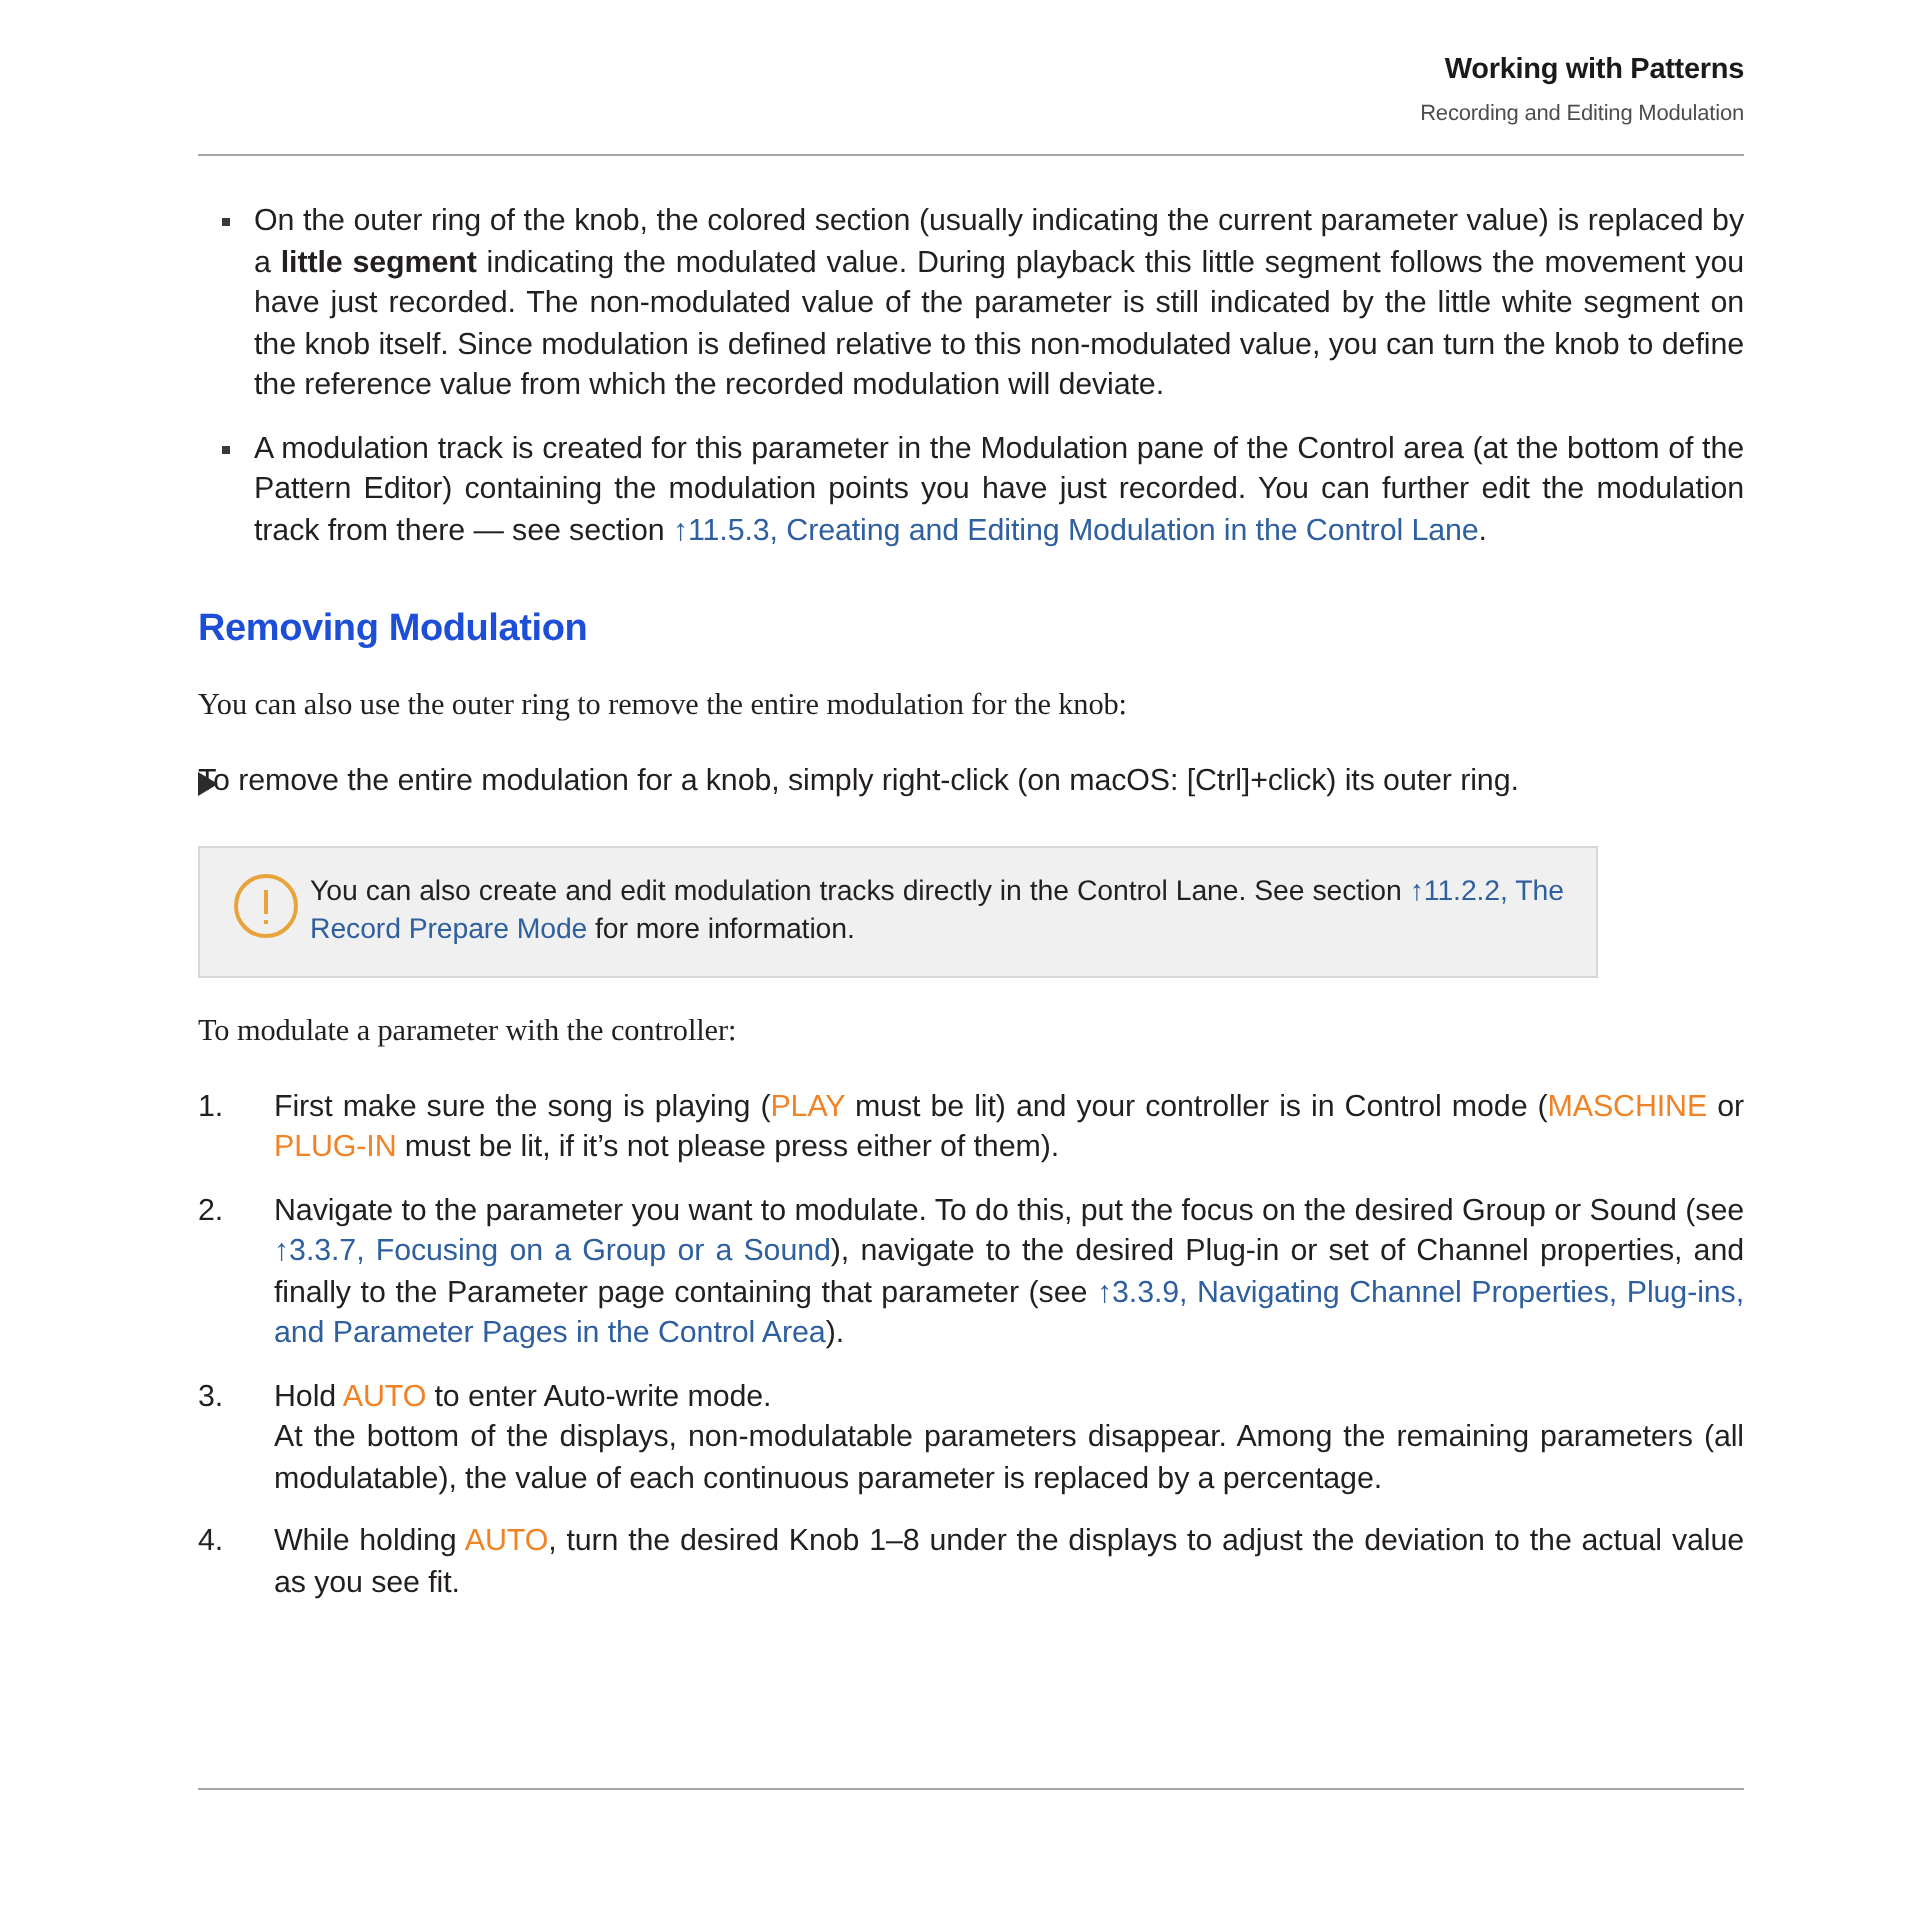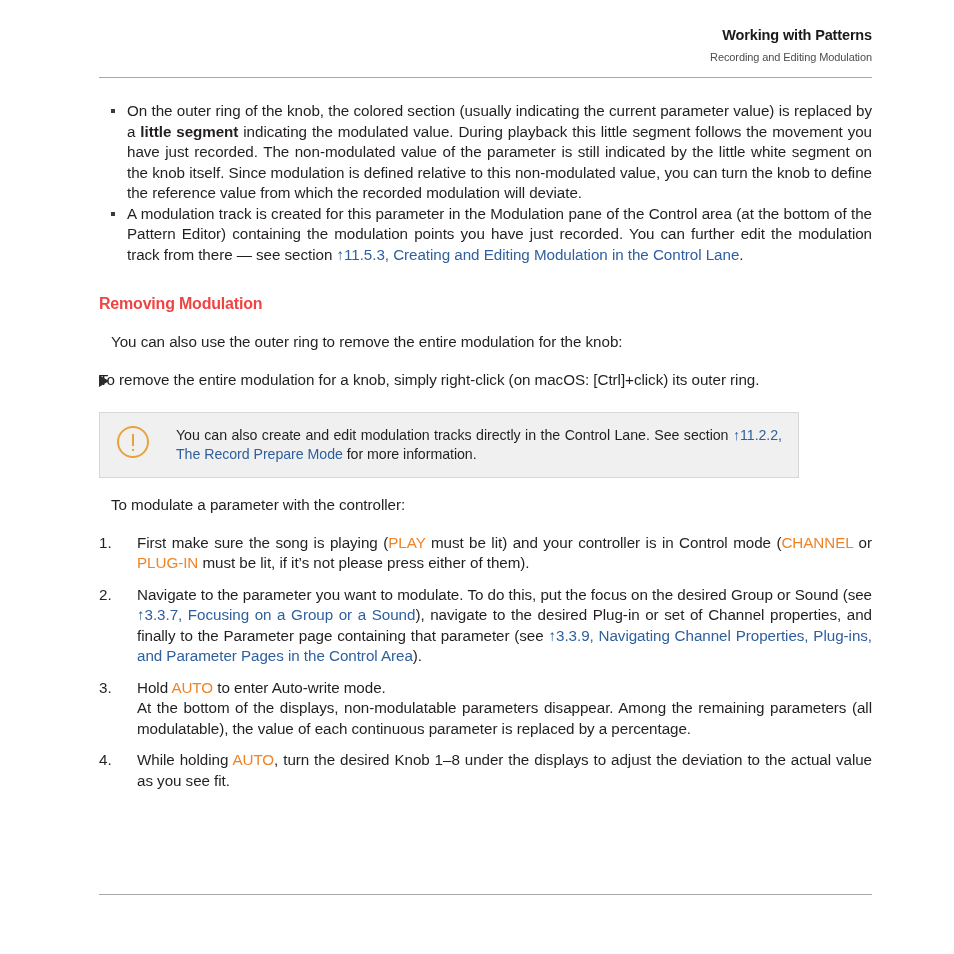--- a/index.html
+++ b/index.html
@@ -72,20 +72,21 @@
 
   
   .bullets {
     list-style: none;
     margin: 0;
     padding: 0;
   }
   .bullets > li {
     position: relative;
     padding-left: 28px;
+    margin-bottom: 11px;
     text-align: justify;
     text-justify: inter-word;
   }
   .bullets > li:last-child { margin-bottom: 15px; }
   .sq-bullet {
     position: absolute;
     left: 12px;
     top: 8px;
     width: 4px;
     height: 4px;
@@ -97,30 +98,31 @@
   a.xref, .xref {
     color: #2e5f9e;
     text-decoration: none;
   }
   .hw {
     color: #ef8326;
   }
 
   
   h3.sect {
-    font-size: 16px;
+    font-size: 19px;
     font-weight: bold;
-    color: #ef4444;
+    color: #1d4ed8;
     margin: 28px 0 0 0;
     line-height: 22px;
     letter-spacing: -0.2px;
   }
 
   p.body {
-    margin: 17px 0 0 12px;
+    margin: 17px 0 0 0;
+    font-family: Liberation Serif, serif;
   }
 
   
   .proc {
     position: relative;
     margin-top: 17px;
   }
   .tri {
     position: absolute;
     left: 0px;
@@ -134,21 +136,21 @@
 
   
   .note {
     position: relative;
     margin-top: 22px;
     width: 700px;
     min-height: 56px;
     background: #f0f0f0;
     border: 1px solid #d8d8d8;
     box-sizing: border-box;
-    padding: 13px 16px 13px 76px;
+    padding: 13px 16px 13px 55px;
   }
   .note-icon {
     position: absolute;
     left: 17px;
     top: 13px;
     width: 32px;
     height: 32px;
     border: 2px solid #e8a33d;
     border-radius: 50%;
     box-sizing: border-box;
@@ -251,21 +253,21 @@
         <span class="bang-dot"></span>
       </div>
       <div class="note-text"><span>You can also create and edit modulation tracks directly in the Control Lane. See section </span><a class="xref" href="#">↑11.2.2, The Record Prepare Mode</a><span> for more information.</span></div>
     </div>
 
     <p class="body">To modulate a parameter with the controller:</p>
 
     <ol class="steps">
       <li>
         <span class="stepnum">1.</span>
-        <span class="step-body"><span>First make sure the song is playing (</span><span class="hw">PLAY</span><span> must be lit) and your controller is in Control mode (</span><span class="hw">CHANNEL</span><span> or </span><span class="hw">PLUG-IN</span><span> must be lit, if it’s not please press either of them).</span></span>
+        <span class="step-body"><span>First make sure the song is playing (</span><span class="hw">PLAY</span><span> must be lit) and your controller is in Control mode (</span><span class="hw">MASCHINE</span><span> or </span><span class="hw">PLUG-IN</span><span> must be lit, if it’s not please press either of them).</span></span>
       </li>
       <li>
         <span class="stepnum">2.</span>
         <span class="step-body"><span>Navigate to the parameter you want to modulate. To do this, put the focus on the desired Group or Sound (see </span><a class="xref" href="#">↑3.3.7, Focusing on a Group or a Sound</a><span>), navigate to the desired Plug-in or set of Channel properties, and finally to the Parameter page containing that parameter (see </span><a class="xref" href="#">↑3.3.9, Navigating Channel Properties, Plug-ins, and Parameter Pages in the Control Area</a><span>).</span></span>
       </li>
       <li class="nojust">
         <span class="stepnum">3.</span>
         <span class="step-body"><span>Hold </span><span class="hw">AUTO</span><span> to enter Auto-write mode.</span><br><span>At the bottom of the displays, non-modulatable parameters disappear. Among the remaining parameters (all modulatable), the value of each continuous parameter is replaced by a percentage.</span></span>
       </li>
       <li>

